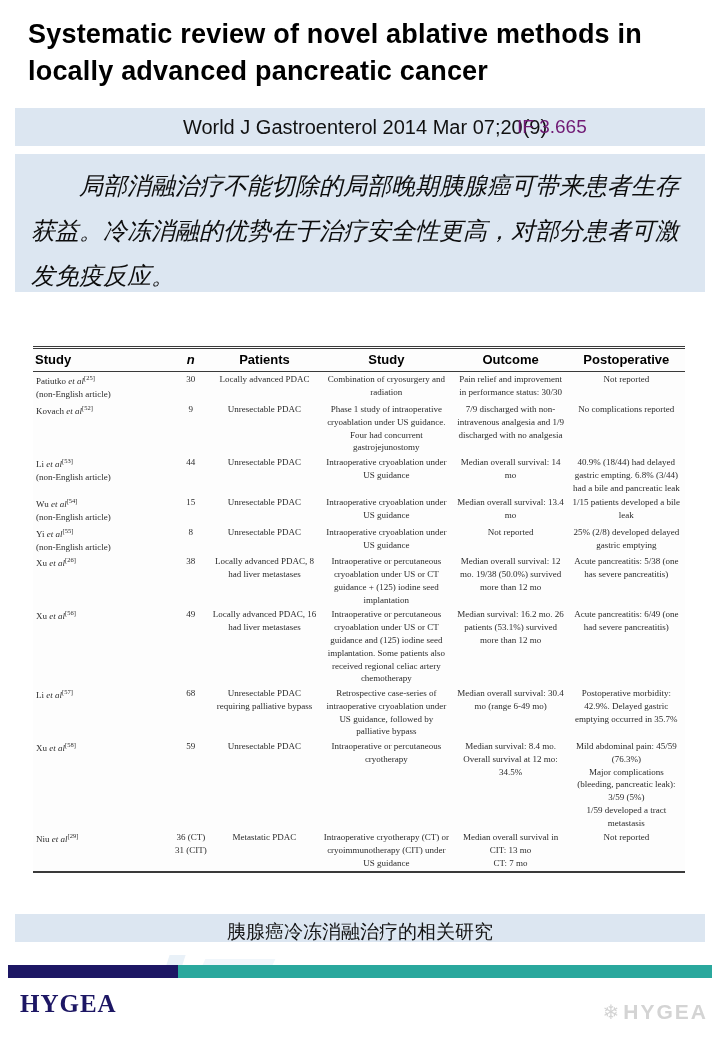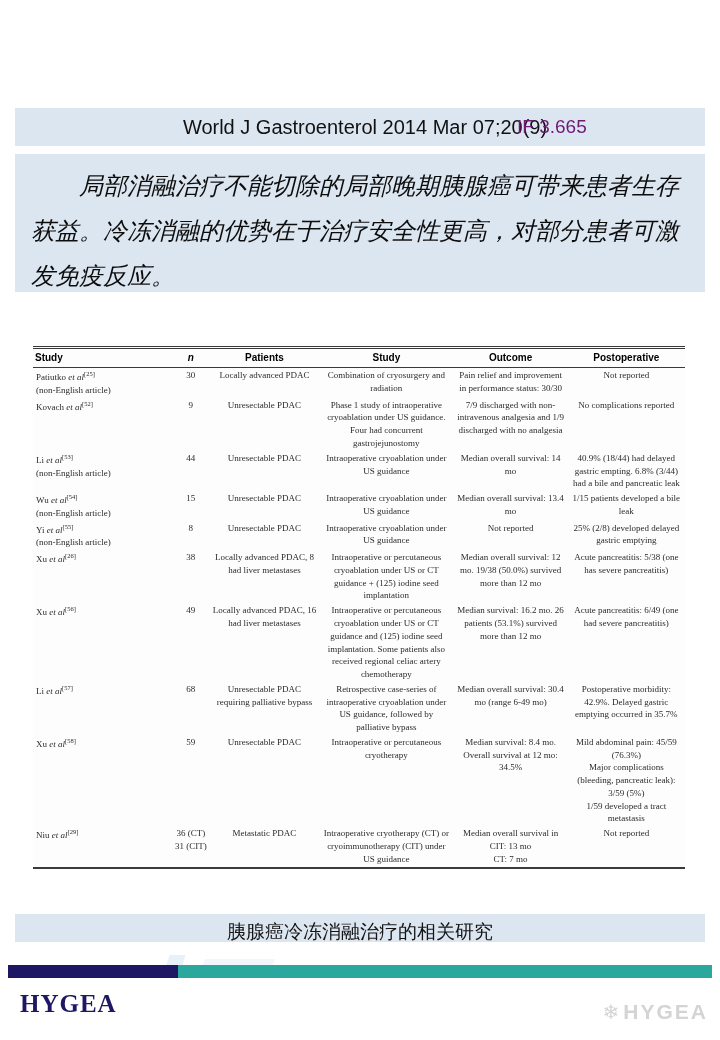--- a/index.html
+++ b/index.html
@@ -24,21 +24,21 @@
 
   
   .table-wrap{position:absolute;left:33px;top:343px;width:652px;background:#fdfdfd;}
   .tbl-title{height:29px;line-height:29px;color:#fff;font-size:11.5px;font-weight:bold;
       padding-left:10px;letter-spacing:.2px;
       background:linear-gradient(90deg,#e56c07,#c06104);
       border-top:2px solid #b15600;}
   table.studies{width:100%;border-collapse:collapse;margin-top:3px;
       font-family:"Liberation Serif",serif;font-size:9px;line-height:1.42;color:#2b2b2b;
       border-top:3px double #3a3a3a;border-bottom:2px solid #3a3a3a;}
-  table.studies thead th{font-family:"Liberation Sans",sans-serif;font-size:10px;
+  table.studies thead th{font-family:"Liberation Sans",sans-serif;font-size:13px;
       font-weight:bold;color:#000;text-align:center;padding:2px 2px;
       border-bottom:1.5px solid #3a3a3a;}
   table.studies thead th:first-child{text-align:left;padding-left:2px;}
   table.studies td{vertical-align:top;padding:1px 3px;text-align:center;white-space:pre-line;}
   table.studies td.c-author{text-align:left;white-space:normal;}
   table.studies sup{font-size:6.5px;}
   col.w-author{width:21.3%;}col.w-n{width:5.8%;}col.w-patients{width:16.8%;}
   col.w-design{width:20.6%;}col.w-outcome{width:17.5%;}col.w-compl{width:18%;}
 
   
@@ -59,20 +59,24 @@
       gap:4px;color:#d4d4d4;}
   .watermark .wm-icon{font-size:20px;line-height:20px;}
   .watermark .wm-text{font-size:21px;letter-spacing:2px;font-weight:bold;
       font-family:"Liberation Sans",sans-serif;}
 </style>
 </head>
 <body>
 
 <div class="page">
 
+  <div class="main-title">
+    <div>Systematic review of novel ablative methods in</div>
+    <div>locally advanced pancreatic cancer</div>
+  </div>
 
   <div class="journal-band">
     <span class="journal-name">World J Gastroenterol 2014 Mar 07;20(9)</span>
     <span class="journal-if">IF 3.665</span>
   </div>
 
   <div class="summary-band">
     <p>局部消融治疗不能切除的局部晚期胰腺癌可带来患者生存获益。冷冻消融的优势在于治疗安全性更高，对部分患者可激发免疫反应。</p>
   </div>
 

